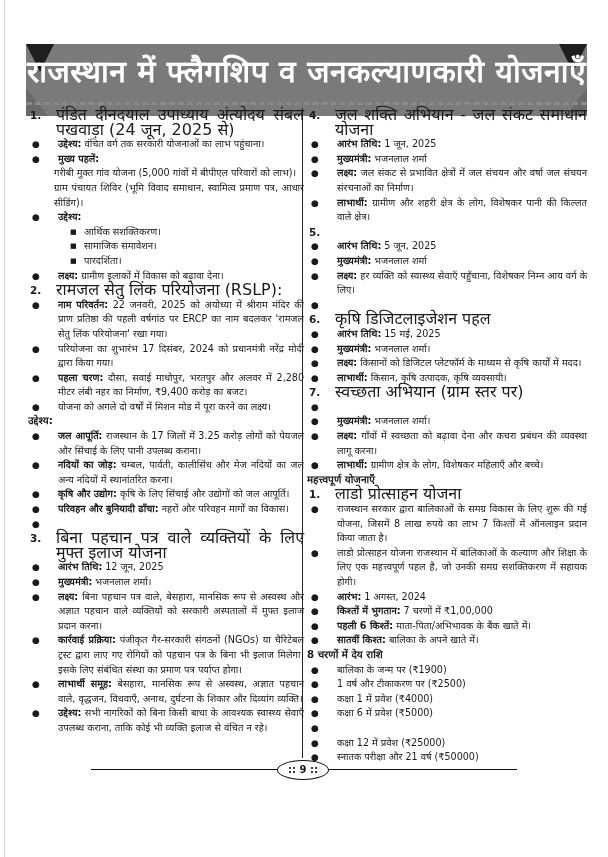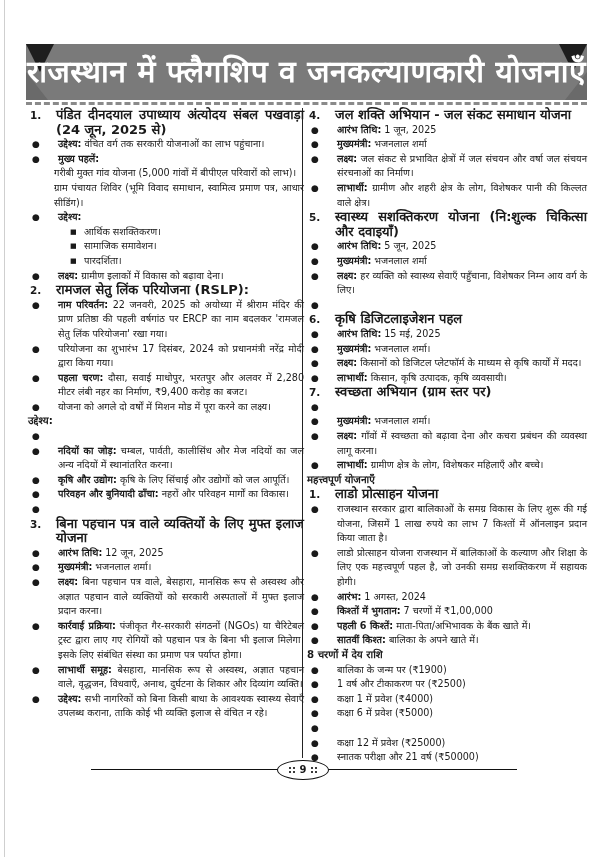--- a/index.html
+++ b/index.html
@@ -1,34 +1,34 @@
 <!DOCTYPE html>
 <html><head>
 <meta charset="utf-8">
 <style>
   html, body { margin:0; padding:0; background:#ffffff; }
   body { width:608px; height:857px; position:relative; overflow:hidden; font-family:"DejaVu Sans", sans-serif; color:#1a1a1a; }
   .left-rule { position:absolute; left:4px; top:0; width:1px; height:857px; background:#cfcfcf; }
-  .banner { position:absolute; left:26px; top:44px; width:561px; height:56px; background:#7a7a7a; overflow:hidden; }
+  .banner { position:absolute; left:26px; top:44px; width:561px; height:72px; background:#7a7a7a; overflow:hidden; }
   .banner .tri-l { position:absolute; left:0; top:0; width:0; height:0; border-left:14px solid transparent; border-right:14px solid transparent; border-top:28px solid #1e1e1e; }
   .banner .tri-r { position:absolute; right:0; top:0; width:0; height:0; border-left:14px solid transparent; border-right:14px solid transparent; border-top:28px solid #1e1e1e; }
   .banner .shade-l { position:absolute; left:0; bottom:0; width:0; height:0; border-left:22px solid #6a6a6a; border-top:28px solid transparent; }
   .banner .shade-r { position:absolute; right:0; bottom:0; width:0; height:0; border-right:22px solid #6a6a6a; border-top:28px solid transparent; }
   .banner .title { position:absolute; left:0; right:0; top:6px; text-align:center; color:#ffffff; font-weight:bold; font-size:30px; letter-spacing:0.5px; }
   .dash { position:absolute; left:26px; top:102px; width:561px; height:0; border-top:3px dashed #8a8a8a; }
   .col { position:absolute; top:108px; font-size:9.6px; line-height:14.6px; }
   .col.left { left:28px; width:276px; }
   .col.right { left:307px; width:280px; }
   .divider { position:absolute; left:302px; top:108px; width:1px; height:650px; background:#222; }
   .row { display:flex; }
   .row .mark { width:26px; flex:none; }
   .row .mark.bullet { font-size:9px; padding-left:4px; }
   .row .mark.num { font-weight:bold; font-size:10.5px; padding-left:2px; }
   .row .txt { flex:1; text-align:justify; }
-  .head { font-weight:bold; font-size:13px; }
+  .head { font-weight:normal; font-size:16px; }
   .b { font-weight:bold; }
   .sub { display:flex; padding-left:42px; }
   .sub .sq { width:14px; font-size:7px; }
   .indent { padding-left:26px; }
   .plain-head { font-weight:bold; font-size:10.2px; }
   .footer-line { position:absolute; top:769px; height:1px; background:#111; }
   .footer-line.l { left:91px; width:190px; }
   .footer-line.r { left:324px; width:193px; }
   .page-oval { position:absolute; left:277px; top:760px; width:50px; height:18px; border:1px solid #111; border-radius:50%; background:#fff; text-align:center; font-size:10px; line-height:18px; font-weight:bold; }
 </style>
@@ -100,20 +100,21 @@
     <span class="mark bullet">●</span>
     <span class="txt"><span class="b">पहला चरण:</span><span> दौसा, सवाई माधोपुर, भरतपुर और अलवर में 2,280 मीटर लंबी नहर का निर्माण, ₹9,400 करोड़ का बजट।</span></span>
   </div>
   <div class="row">
     <span class="mark bullet">●</span>
     <span class="txt">योजना को अगले दो वर्षों में मिशन मोड में पूरा करने का लक्ष्य।</span>
   </div>
   <div class="plain-head">उद्देश्य:</div>
   <div class="row">
     <span class="mark bullet">●</span>
+    <span class="txt"><span class="b">जल आपूर्ति:</span><span> राजस्थान के 17 जिलों में 3.25 करोड़ लोगों को पेयजल और सिंचाई के लिए पानी उपलब्ध कराना।</span></span>
   </div>
   <div class="row">
     <span class="mark bullet">●</span>
     <span class="txt"><span class="b">नदियों का जोड़:</span><span> चम्बल, पार्वती, कालीसिंध और मेज नदियों का जल अन्य नदियों में स्थानांतरित करना।</span></span>
   </div>
   <div class="row">
     <span class="mark bullet">●</span>
     <span class="txt"><span class="b">कृषि और उद्योग:</span><span> कृषि के लिए सिंचाई और उद्योगों को जल आपूर्ति।</span></span>
   </div>
   <div class="row">
@@ -171,21 +172,20 @@
       <span class="mark bullet">●</span>
       <span class="txt"><span class="b">लक्ष्य:</span><span> जल संकट से प्रभावित क्षेत्रों में जल संचयन और वर्षा जल संचयन संरचनाओं का निर्माण।</span></span>
     </div>
   <div class="row">
       <span class="mark bullet">●</span>
       <span class="txt"><span class="b">लाभार्थी:</span><span> ग्रामीण और शहरी क्षेत्र के लोग, विशेषकर पानी की किल्लत वाले क्षेत्र।</span></span>
     </div>
 
   <div class="row">
     <span class="mark num">5.</span>
-    <span class="txt head">स्वास्थ्य सशक्तिकरण योजना (नि:शुल्क चिकित्सा और दवाइयाँ)</span>
   </div>
   <div class="row">
       <span class="mark bullet">●</span>
       <span class="txt"><span class="b">आरंभ तिथि:</span><span> 5 जून, 2025</span></span>
     </div>
   <div class="row">
       <span class="mark bullet">●</span>
       <span class="txt"><span class="b">मुख्यमंत्री:</span><span> भजनलाल शर्मा</span></span>
     </div>
   <div class="row">
@@ -237,21 +237,21 @@
       <span class="txt"><span class="b">लाभार्थी:</span><span> ग्रामीण क्षेत्र के लोग, विशेषकर महिलाएँ और बच्चे।</span></span>
     </div>
 
   <div class="plain-head">महत्त्वपूर्ण योजनाएँ</div>
   <div class="row">
     <span class="mark num">1.</span>
     <span class="txt head">लाडो प्रोत्साहन योजना</span>
   </div>
   <div class="row">
       <span class="mark bullet">●</span>
-      <span class="txt">राजस्थान सरकार द्वारा बालिकाओं के समग्र विकास के लिए शुरू की गई योजना, जिसमें 1 लाख रुपये का लाभ 7 किश्तों में ऑनलाइन प्रदान किया जाता है।</span>
+      <span class="txt">राजस्थान सरकार द्वारा बालिकाओं के समग्र विकास के लिए शुरू की गई योजना, जिसमें 8 लाख रुपये का लाभ 7 किश्तों में ऑनलाइन प्रदान किया जाता है।</span>
     </div>
   <div class="row">
       <span class="mark bullet">●</span>
       <span class="txt">लाडो प्रोत्साहन योजना राजस्थान में बालिकाओं के कल्याण और शिक्षा के लिए एक महत्त्वपूर्ण पहल है, जो उनकी समग्र सशक्तिकरण में सहायक होगी।</span>
     </div>
   <div class="row">
       <span class="mark bullet">●</span>
       <span class="txt"><span class="b">आरंभ:</span><span> 1 अगस्त, 2024</span></span>
     </div>
   <div class="row">

